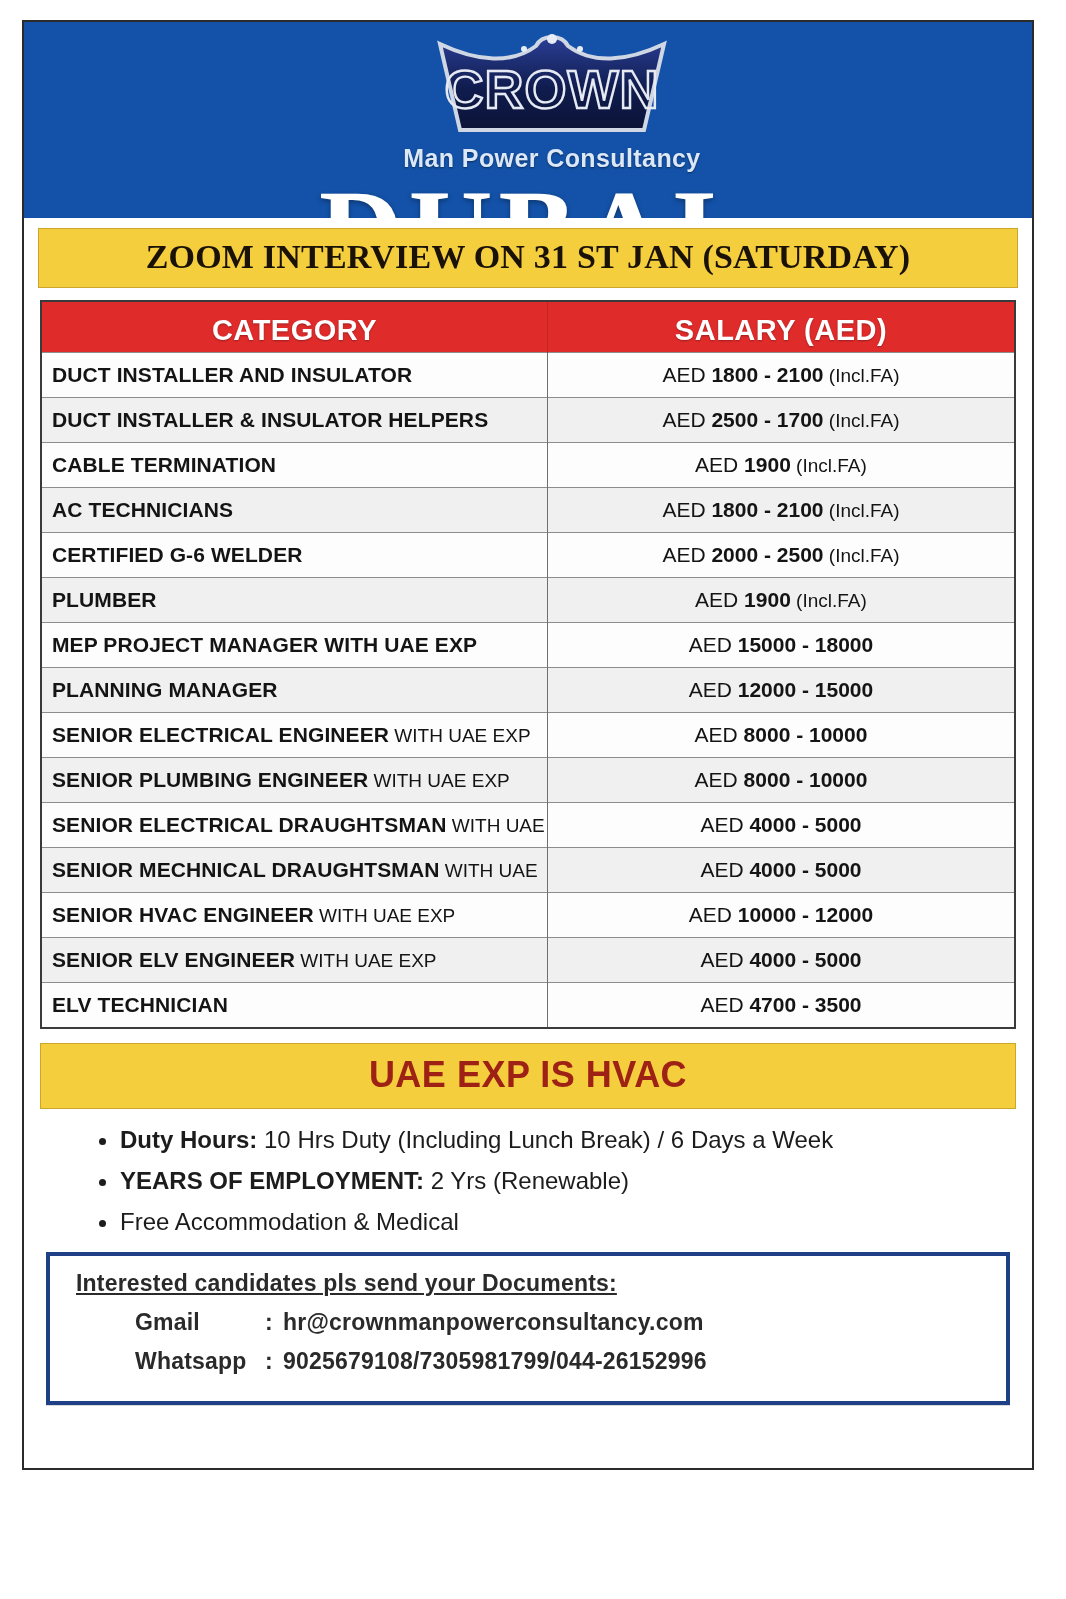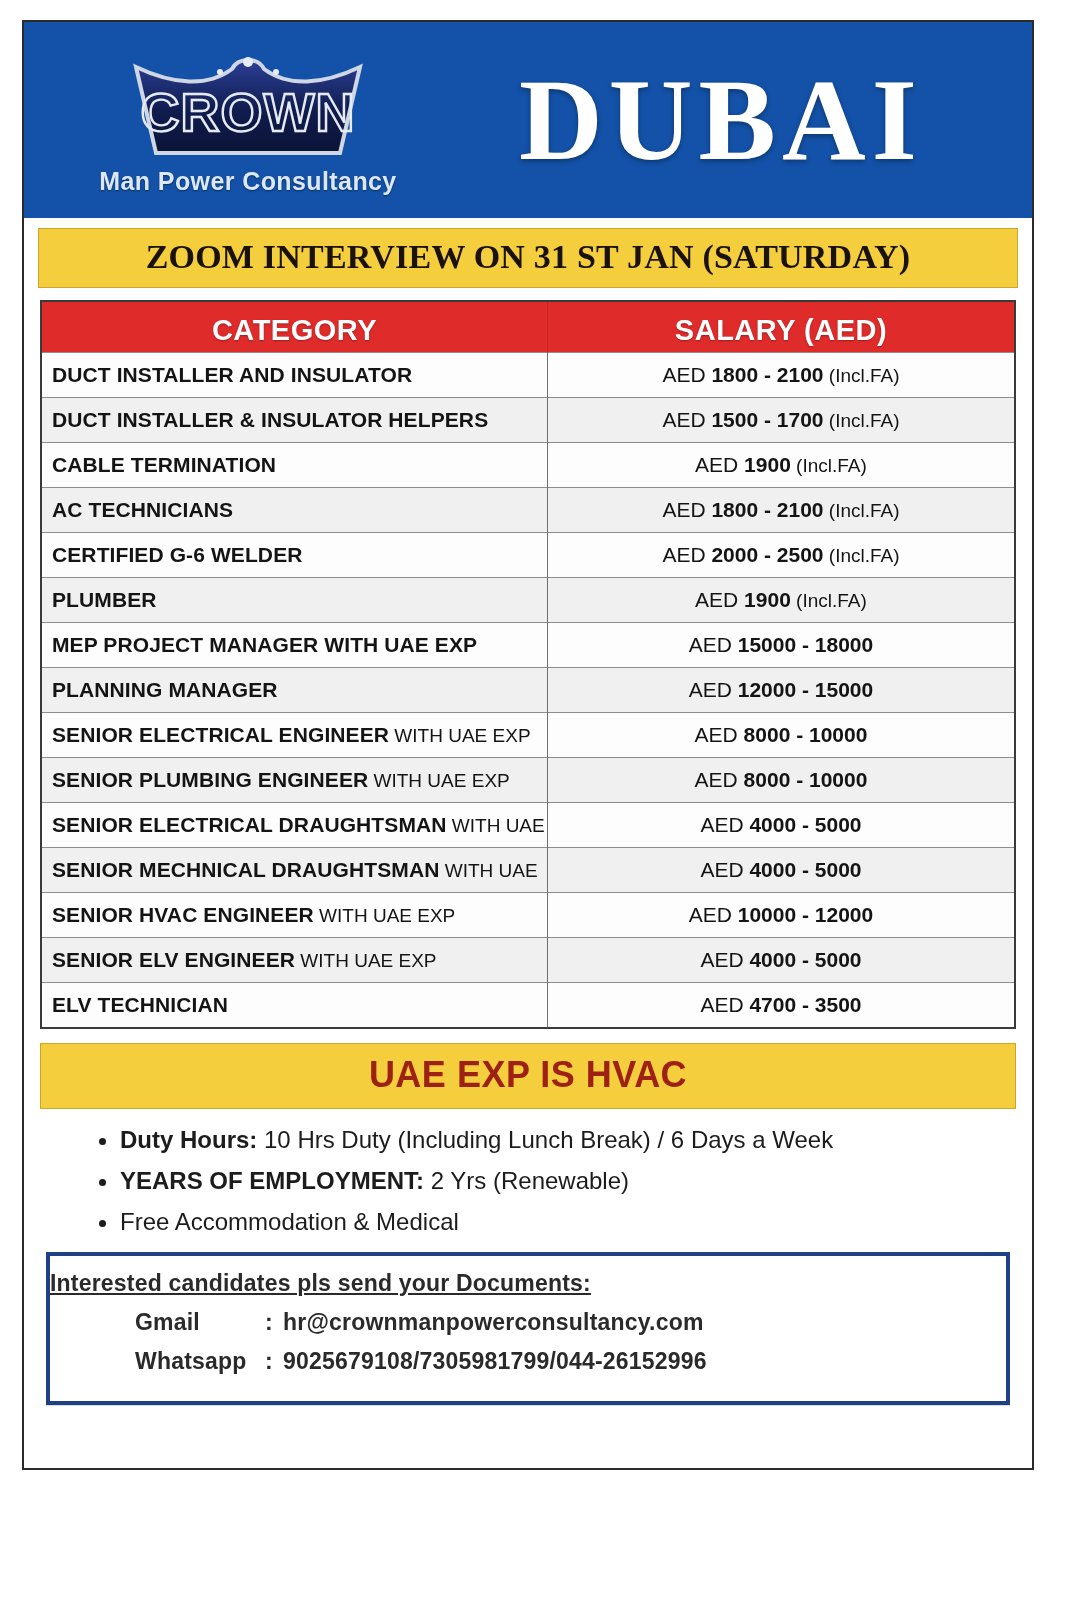--- a/index.html
+++ b/index.html
@@ -26,20 +26,21 @@
   }
 
   
   .header {
     position: relative;
     height: 196px;
     background: #1352a8;
     display: flex;
     align-items: center;
     overflow: hidden;
+    flex-direction: column;
   }
   .logo-block {
     width: 400px;
     padding-left: 48px;
     box-sizing: border-box;
     display: flex;
     flex-direction: column;
     align-items: center;
   }
   .crown-mark {
@@ -175,20 +176,21 @@
     border: 4px solid #1f3f86;
     background: #ffffff;
     padding: 14px 0 26px 0;
     box-shadow: 0 1px 0 rgba(0,0,0,.15);
   }
   .contact .lead {
     font-size: 23px;
     font-weight: bold;
     color: #2a2a2a;
     text-decoration: underline;
+    padding-left: 26px;
     letter-spacing: 0.2px;
   }
   .contact .crow {
     display: flex;
     padding-left: 85px;
     margin-top: 12px;
     font-size: 23px;
     font-weight: bold;
     color: #2a2a2a;
     letter-spacing: 0.2px;
@@ -241,21 +243,21 @@
           <th>SALARY (AED)</th>
         </tr>
       </thead>
       <tbody id="salary-body">
           <tr>
             <td class="cat"><span>DUCT INSTALLER AND INSULATOR</span></td>
             <td class="sal"><span class="cur">AED</span><span class="amt"> 1800 - 2100</span><span class="note"> (Incl.FA)</span></td>
           </tr>
           <tr>
             <td class="cat"><span>DUCT INSTALLER &amp; INSULATOR HELPERS</span></td>
-            <td class="sal"><span class="cur">AED</span><span class="amt"> 1500 - 1700</span><span class="note"> (Incl.FA)</span></td>
+            <td class="sal"><span class="cur">AED</span><span class="amt"> 2500 - 1700</span><span class="note"> (Incl.FA)</span></td>
           </tr>
           <tr>
             <td class="cat"><span>CABLE TERMINATION</span></td>
             <td class="sal"><span class="cur">AED</span><span class="amt"> 1900</span><span class="note"> (Incl.FA)</span></td>
           </tr>
           <tr>
             <td class="cat"><span>AC TECHNICIANS</span></td>
             <td class="sal"><span class="cur">AED</span><span class="amt"> 1800 - 2100</span><span class="note"> (Incl.FA)</span></td>
           </tr>
           <tr>

